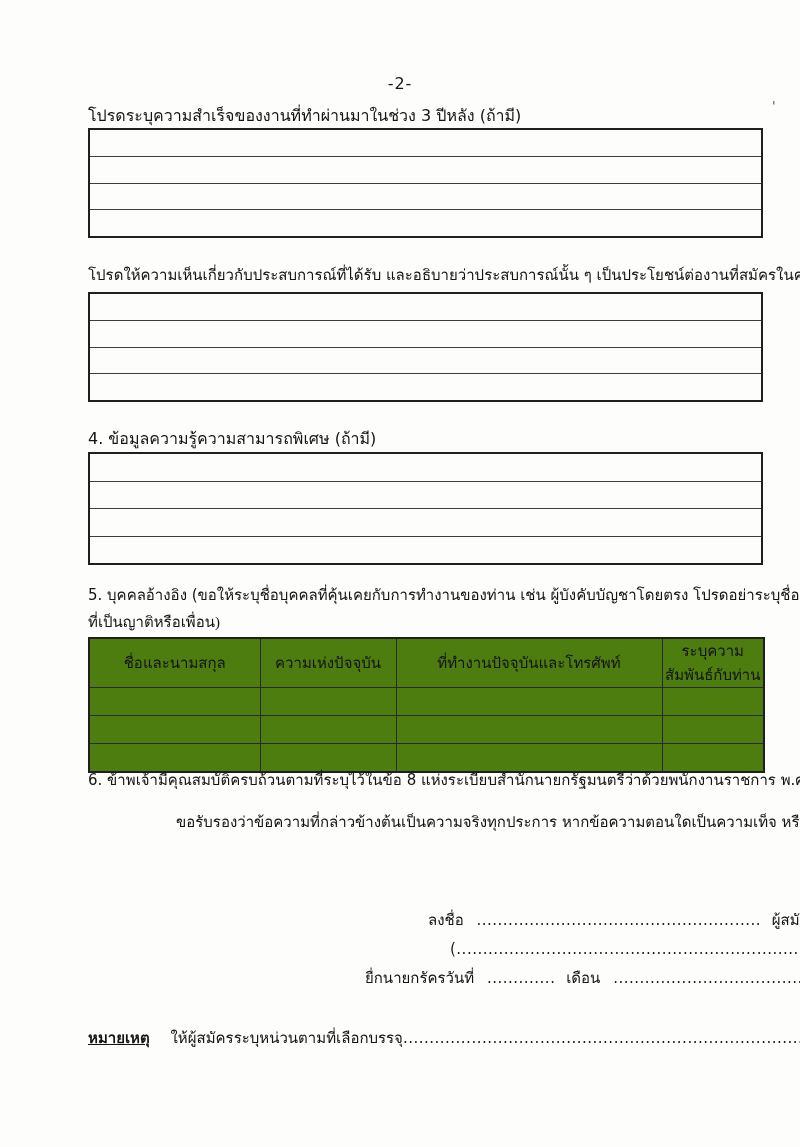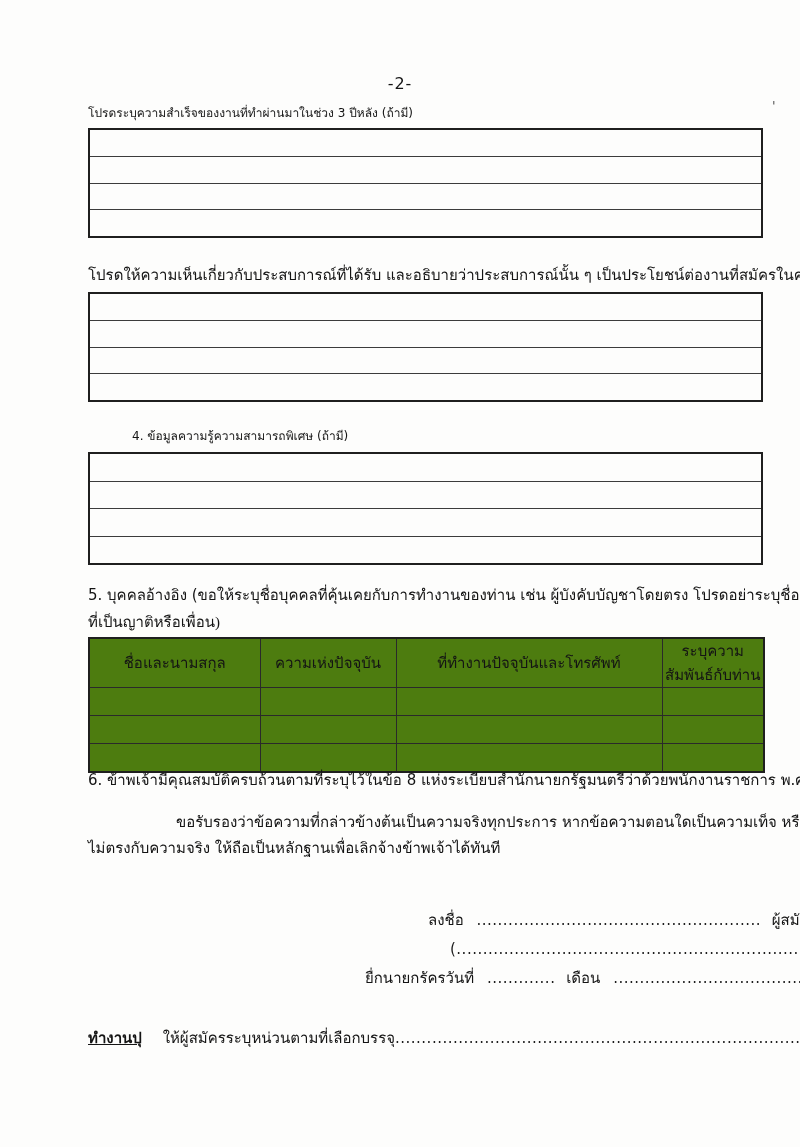--- a/index.html
+++ b/index.html
@@ -7,21 +7,21 @@
   .page{
     position:relative;
     width:800px;height:1147px;
     margin:0 auto;
     background:#fdfdfc;
     font-family:"DejaVu Sans",sans-serif;
     color:#141414;
     overflow:hidden;
   }
   .abs{position:absolute;white-space:nowrap;}
-  .txt{font-size:12px;}
+  .txt{font-size:16px;}
   .txt-sm{font-size:15px;}
   .page-number{top:74px;left:0;width:800px;text-align:center;font-size:16px;letter-spacing:1px;}
   .speck{top:98px;left:772px;font-size:13px;color:#555;}
 
   
   .ruled-box{
     position:absolute;left:88px;width:675px;height:110px;
     border:2px solid #1f1f1f;
     display:flex;flex-direction:column;
     box-sizing:border-box;
@@ -71,21 +71,21 @@
   </div>
 
   <div class="abs txt-sm" style="top:263px;left:88px;">โปรดให้ความเห็นเกี่ยวกับประสบการณ์ที่ได้รับ และอธิบายว่าประสบการณ์นั้น ๆ เป็นประโยชน์ต่องานที่สมัครในครั้งนี้อย่างไรบ้าง</div>
   <div class="ruled-box" style="top:292px;">
     <div class="write-line"></div>
     <div class="write-line"></div>
     <div class="write-line"></div>
     <div class="write-line"></div>
   </div>
 
-  <div class="abs txt" style="top:426px;left:88px;margin-left:44px;">4.  ข้อมูลความรู้ความสามารถพิเศษ (ถ้ามี)</div>
+  <div class="abs txt" style="top:426px;left:88px;">4.  ข้อมูลความรู้ความสามารถพิเศษ (ถ้ามี)</div>
   <div class="ruled-box" style="top:452px;height:113px;">
     <div class="write-line"></div>
     <div class="write-line"></div>
     <div class="write-line"></div>
     <div class="write-line"></div>
   </div>
 
   <div class="abs txt-sm" style="top:583px;left:88px;">5.  บุคคลอ้างอิง (ขอให้ระบุชื่อบุคคลที่คุ้นเคยกับการทำงานของท่าน เช่น ผู้บังคับบัญชาโดยตรง โปรดอย่าระบุชื่อบุคคล</div>
   <div class="abs txt-sm" style="top:610px;left:88px;font-family:Liberation Serif, serif;">ที่เป็นญาติหรือเพื่อน)</div>
 
@@ -122,36 +122,35 @@
         <td></td>
         <td></td>
         <td></td>
       </tr>
     </tbody>
   </table>
 
   <div class="abs txt-sm" style="top:768px;left:88px;">6. ข้าพเจ้ามีคุณสมบัติครบถ้วนตามที่ระบุไว้ในข้อ 8 แห่งระเบียบสำนักนายกรัฐมนตรีว่าด้วยพนักงานราชการ พ.ศ.2547</div>
 
   <div class="abs txt-sm" style="top:810px;left:176px;">ขอรับรองว่าข้อความที่กล่าวข้างต้นเป็นความจริงทุกประการ หากข้อความตอนใดเป็นความเท็จ หรือ</div>
-  <div class="abs txt-sm" style="top:836px;left:88px;">ไม่ตรงกับความจริง ให้ถือเป็นหลักฐานเพื่อเลิกจ้างข้าพเจ้าได้ทันที</div>
 
   <div class="abs txt-sm" style="top:908px;left:428px;">
     <span class="sig-label">ลงชื่อ</span>
     <span class="dots">......................................................</span>
     <span class="sig-after">ผู้สมัคร</span>
   </div>
   <div class="abs txt-sm" style="top:940px;left:450px;">
     <span class="dots">(..................................................................)</span>
   </div>
   <div class="abs txt-sm" style="top:966px;left:365px;">
     <span class="sig-label">ยื่กนายกรัครวันที่</span>
     <span class="dots">.............</span>
     <span class="sig-label sig-after">เดือน</span>
     <span class="dots">..................................................</span>
     
   </div>
 
   <div class="abs txt-sm" style="top:1026px;left:88px;">
-    <span class="note-label">ทำงานปุ</span>
+    <span class="note-label">หมายเหตุ</span>
     <span>ให้ผู้สมัครระบุหน่วนตามที่เลือกบรรจุ</span><span class="dots">........................................................................................................</span>
   </div>
 
 </div>
 
 </body></html>

